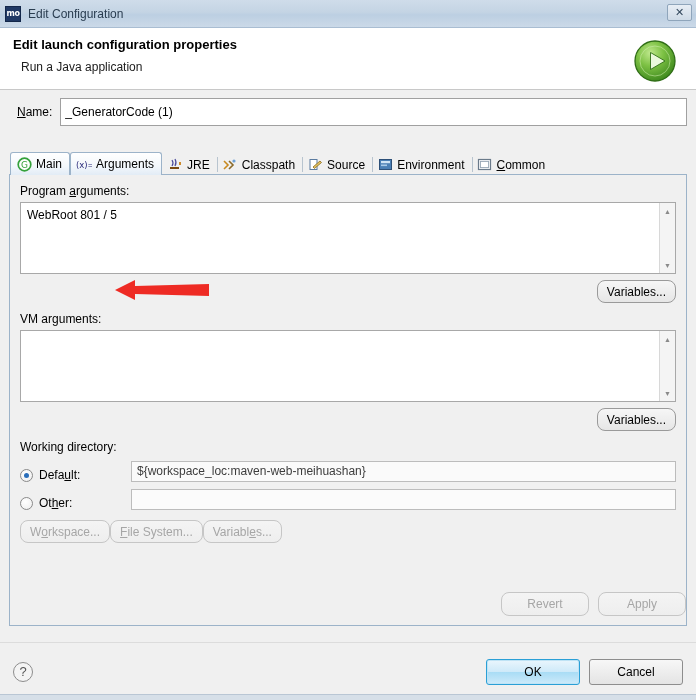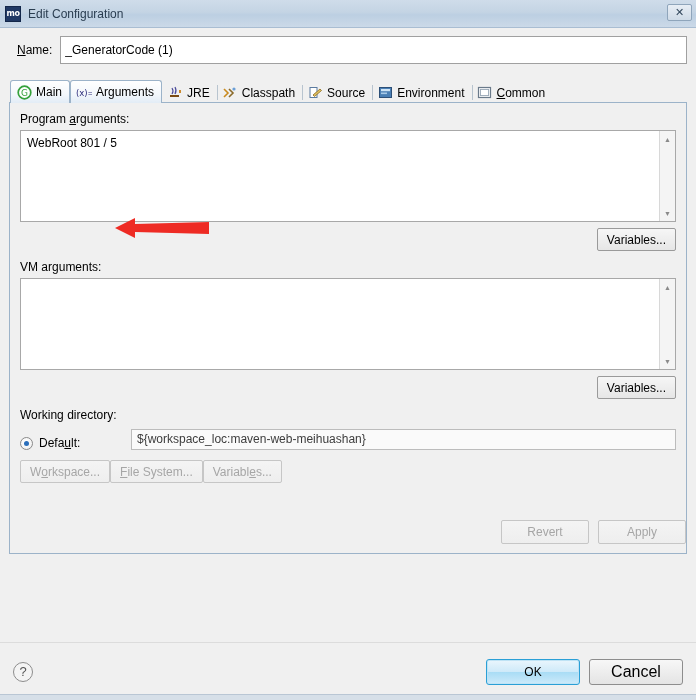--- a/index.html
+++ b/index.html
@@ -90,21 +90,21 @@
   #body {
     flex: 1 1 auto;
     background: #f0f0f0;
     padding: 8px 9px 0 9px;
     position: relative;
   }
 
   
   #name-row {
     display: flex; align-items: center;
-    margin-bottom: 16px;
+    margin-bottom: 26px;
     padding-left: 8px;
   }
   #name-label { margin-right: 8px; font-size: 12px; white-space: nowrap;}
   #name-input {
     flex: 1 1 auto;
     height: 28px;
     background: #ffffff;
     border: 1px solid #a0a0a0;
     padding: 2px 4px;
     font-size: 12px;
@@ -169,21 +169,21 @@
 
   
   .section { padding: 0 10px; }
   .sec-label {
     font-size: 12px;
     margin: 9px 0 4px 0;
   }
   .txtarea {
     background: #ffffff;
     border: 1px solid #a8a8a8;
-    height: 92px;
+    height: 72px;
     position: relative;
     display: flex;
   }
   .txtarea-inner {
     flex: 1 1 auto;
     padding: 5px 6px;
     font-size: 12px;
     overflow: hidden;
     white-space: pre;
     position: relative;
@@ -209,21 +209,21 @@
     display: flex; justify-content: flex-end;
     margin-top: 6px;
   }
   .btn {
     min-width: 78px;
     height: 23px;
     padding: 0 9px;
     font-size: 12px;
     background: linear-gradient(to bottom,#f6f6f6,#e6e6e6);
     border: 1px solid #9a9a9a;
-    border-radius: 2px;
+    border-radius: 8px;
     color: #000;
     display: inline-flex; align-items: center; justify-content: center;
     cursor: pointer;
     font-family: "Liberation Sans", sans-serif;
     white-space: nowrap;
   }
   .btn.disabled {
     color: #a6a6a6;
     border-color: #c6c6c6;
     background: linear-gradient(to bottom,#f4f4f4,#eeeeee);
@@ -315,21 +315,21 @@
     box-shadow: 0 0 0 1px #bfe3f5 inset;
     font-size: 12px;
     display: flex; align-items: center; justify-content: center;
     cursor: pointer;
   }
   #cancel-btn {
     min-width: 94px; height: 26px;
     background: linear-gradient(to bottom,#f7f7f7,#e4e4e4);
     border: 1px solid #8d8d8d;
     border-radius: 3px;
-    font-size: 16px;
+    font-size: 12px;
     display: flex; align-items: center; justify-content: center;
     cursor: pointer;
   }
 
   
   #annotation-arrow {
     position: absolute;
     left: 113px; top: 186px;
     width: 100px; height: 28px;
     pointer-events: none;
@@ -348,20 +348,36 @@
 <body>
 
 <div id="window">
 
   <div id="titlebar">
     <div id="app-icon">mo</div>
     <div id="title-text">Edit Configuration</div>
     <div id="close-btn">✕</div>
   </div>
 
+  <div id="header">
+    <div id="header-title">Edit launch configuration properties</div>
+    <div id="header-sub">Run a Java application</div>
+    <svg id="run-icon" viewBox="0 0 46 46">
+      <defs>
+        <radialGradient id="gball" cx="38%" cy="30%" r="72%">
+          <stop offset="0%" stop-color="#bfe88d"></stop>
+          <stop offset="45%" stop-color="#7dc144"></stop>
+          <stop offset="100%" stop-color="#3f8a1e"></stop>
+        </radialGradient>
+      </defs>
+      <circle cx="23" cy="23" r="20" fill="url(#gball)" stroke="#2f6d16" stroke-width="1.3"></circle>
+      <circle cx="23" cy="23" r="15" fill="none" stroke="#cdeeab" stroke-width="1" opacity="0.55"></circle>
+      <path d="M18.5 14.5 L33 23 L18.5 31.5 Z" fill="#eaf8dc" stroke="#2f6d16" stroke-width="0.9"></path>
+    </svg>
+  </div>
 
   <div id="body">
 
     <div id="name-row">
       <div id="name-label"><u>N</u>ame:</div>
       <input id="name-input" type="text" value="_GeneratorCode (1)" style="">
     </div>
 
     <div id="tabs">
       <div class="tab active">
@@ -465,20 +481,25 @@
 
       <div class="section">
         <div class="sec-label">Working directory:</div>
 
         <div class="wd-row">
           <div class="radio on"></div>
           <div class="wd-label">Defa<u>u</u>lt:</div>
           <div class="wd-input">${workspace_loc:maven-web-meihuashan}</div>
         </div>
 
+        <div class="wd-row">
+          <div class="radio"></div>
+          <div class="wd-label">Ot<u>h</u>er:</div>
+          <div class="wd-input empty"></div>
+        </div>
 
         <div class="wd-btnrow">
           <div class="btn disabled">W<u>o</u>rkspace...</div>
           <div class="btn disabled"><u>F</u>ile System...</div>
           <div class="btn disabled">Variabl<u>e</u>s...</div>
         </div>
       </div>
 
       <div id="revert-apply">
         <div class="btn disabled">Revert</div>

